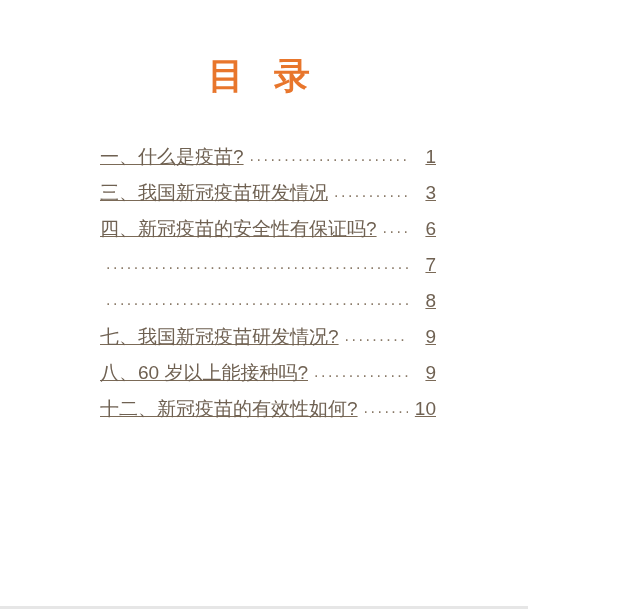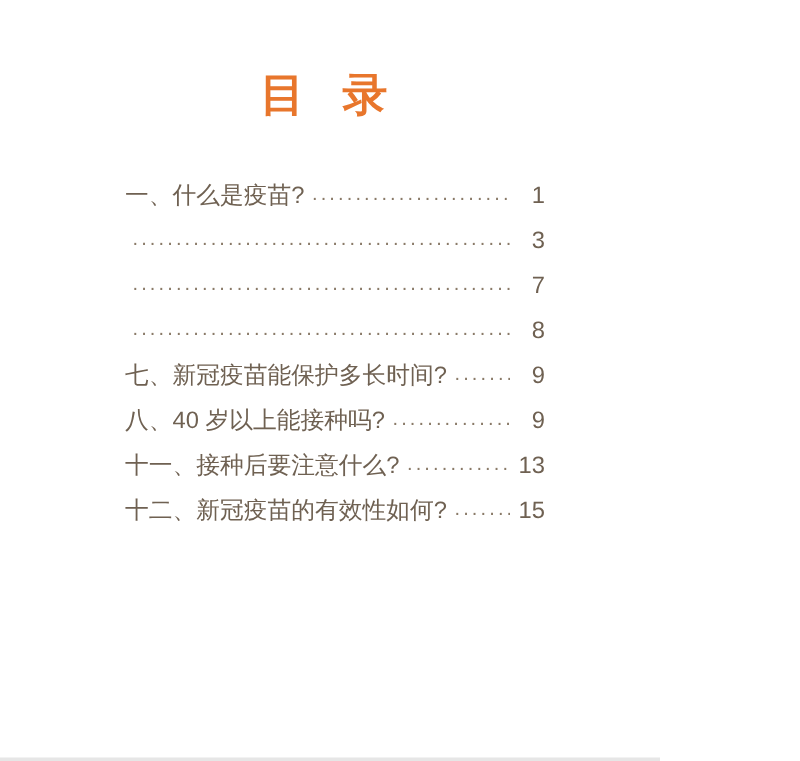--- a/index.html
+++ b/index.html
@@ -40,20 +40,21 @@
     align-items: flex-start;
     color: #7b6a57;
     font-size: 19px;
     line-height: 1.0;
     padding: 0 0 0 0;
     margin: 0 0 17px 0;
     box-sizing: border-box;
     padding-left: 100px;
     padding-right: 92px;
     white-space: nowrap;
+    text-decoration: underline;
   }
   .toc-label {
     flex: 0 0 auto;
     font-family: "Liberation Sans", "DejaVu Sans", sans-serif;
     font-size: 19px;
     color: #6f6152;
   }
   .toc-dots {
     flex: 1 1 auto;
     overflow: hidden;
@@ -100,58 +101,59 @@
   <ul class="toc-list">
 
     <li class="toc-entry">
       <span class="toc-label">一、什么是疫苗?</span>
       <span class="toc-dots"></span>
       <span class="toc-page">1</span>
     </li>
 
 
     <li class="toc-entry">
+      <span class="toc-label">三、我国新冠疫苗研发情况</span>
       <span class="toc-dots"></span>
       <span class="toc-page">3</span>
     </li>
 
+    <li class="toc-entry">
+      <span class="toc-label">四、新冠疫苗的安全性有保证吗?</span>
+      <span class="toc-dots"></span>
+      <span class="toc-page">6</span>
+    </li>
 
     <li class="toc-entry">
       <span class="toc-dots"></span>
       <span class="toc-page">7</span>
     </li>
 
     <li class="toc-entry">
       <span class="toc-dots"></span>
       <span class="toc-page">8</span>
     </li>
 
     <li class="toc-entry">
-      <span class="toc-label">七、新冠疫苗能保护多长时间?</span>
+      <span class="toc-label">七、我国新冠疫苗研发情况?</span>
       <span class="toc-dots"></span>
       <span class="toc-page">9</span>
     </li>
 
     <li class="toc-entry">
-      <span class="toc-label">八、40 岁以上能接种吗?</span>
+      <span class="toc-label">八、60 岁以上能接种吗?</span>
       <span class="toc-dots"></span>
       <span class="toc-page">9</span>
     </li>
 
 
 
-    <li class="toc-entry">
-      <span class="toc-label">十一、接种后要注意什么?</span>
-      <span class="toc-dots"></span>
-      <span class="toc-page">13</span>
-    </li>
 
     <li class="toc-entry">
       <span class="toc-label">十二、新冠疫苗的有效性如何?</span>
       <span class="toc-dots"></span>
-      <span class="toc-page">15</span>
+      <span class="toc-page">10</span>
     </li>
 
   </ul>
 
   <div class="bottom-rule"></div>
 
 </div>
 
 </body></html>

